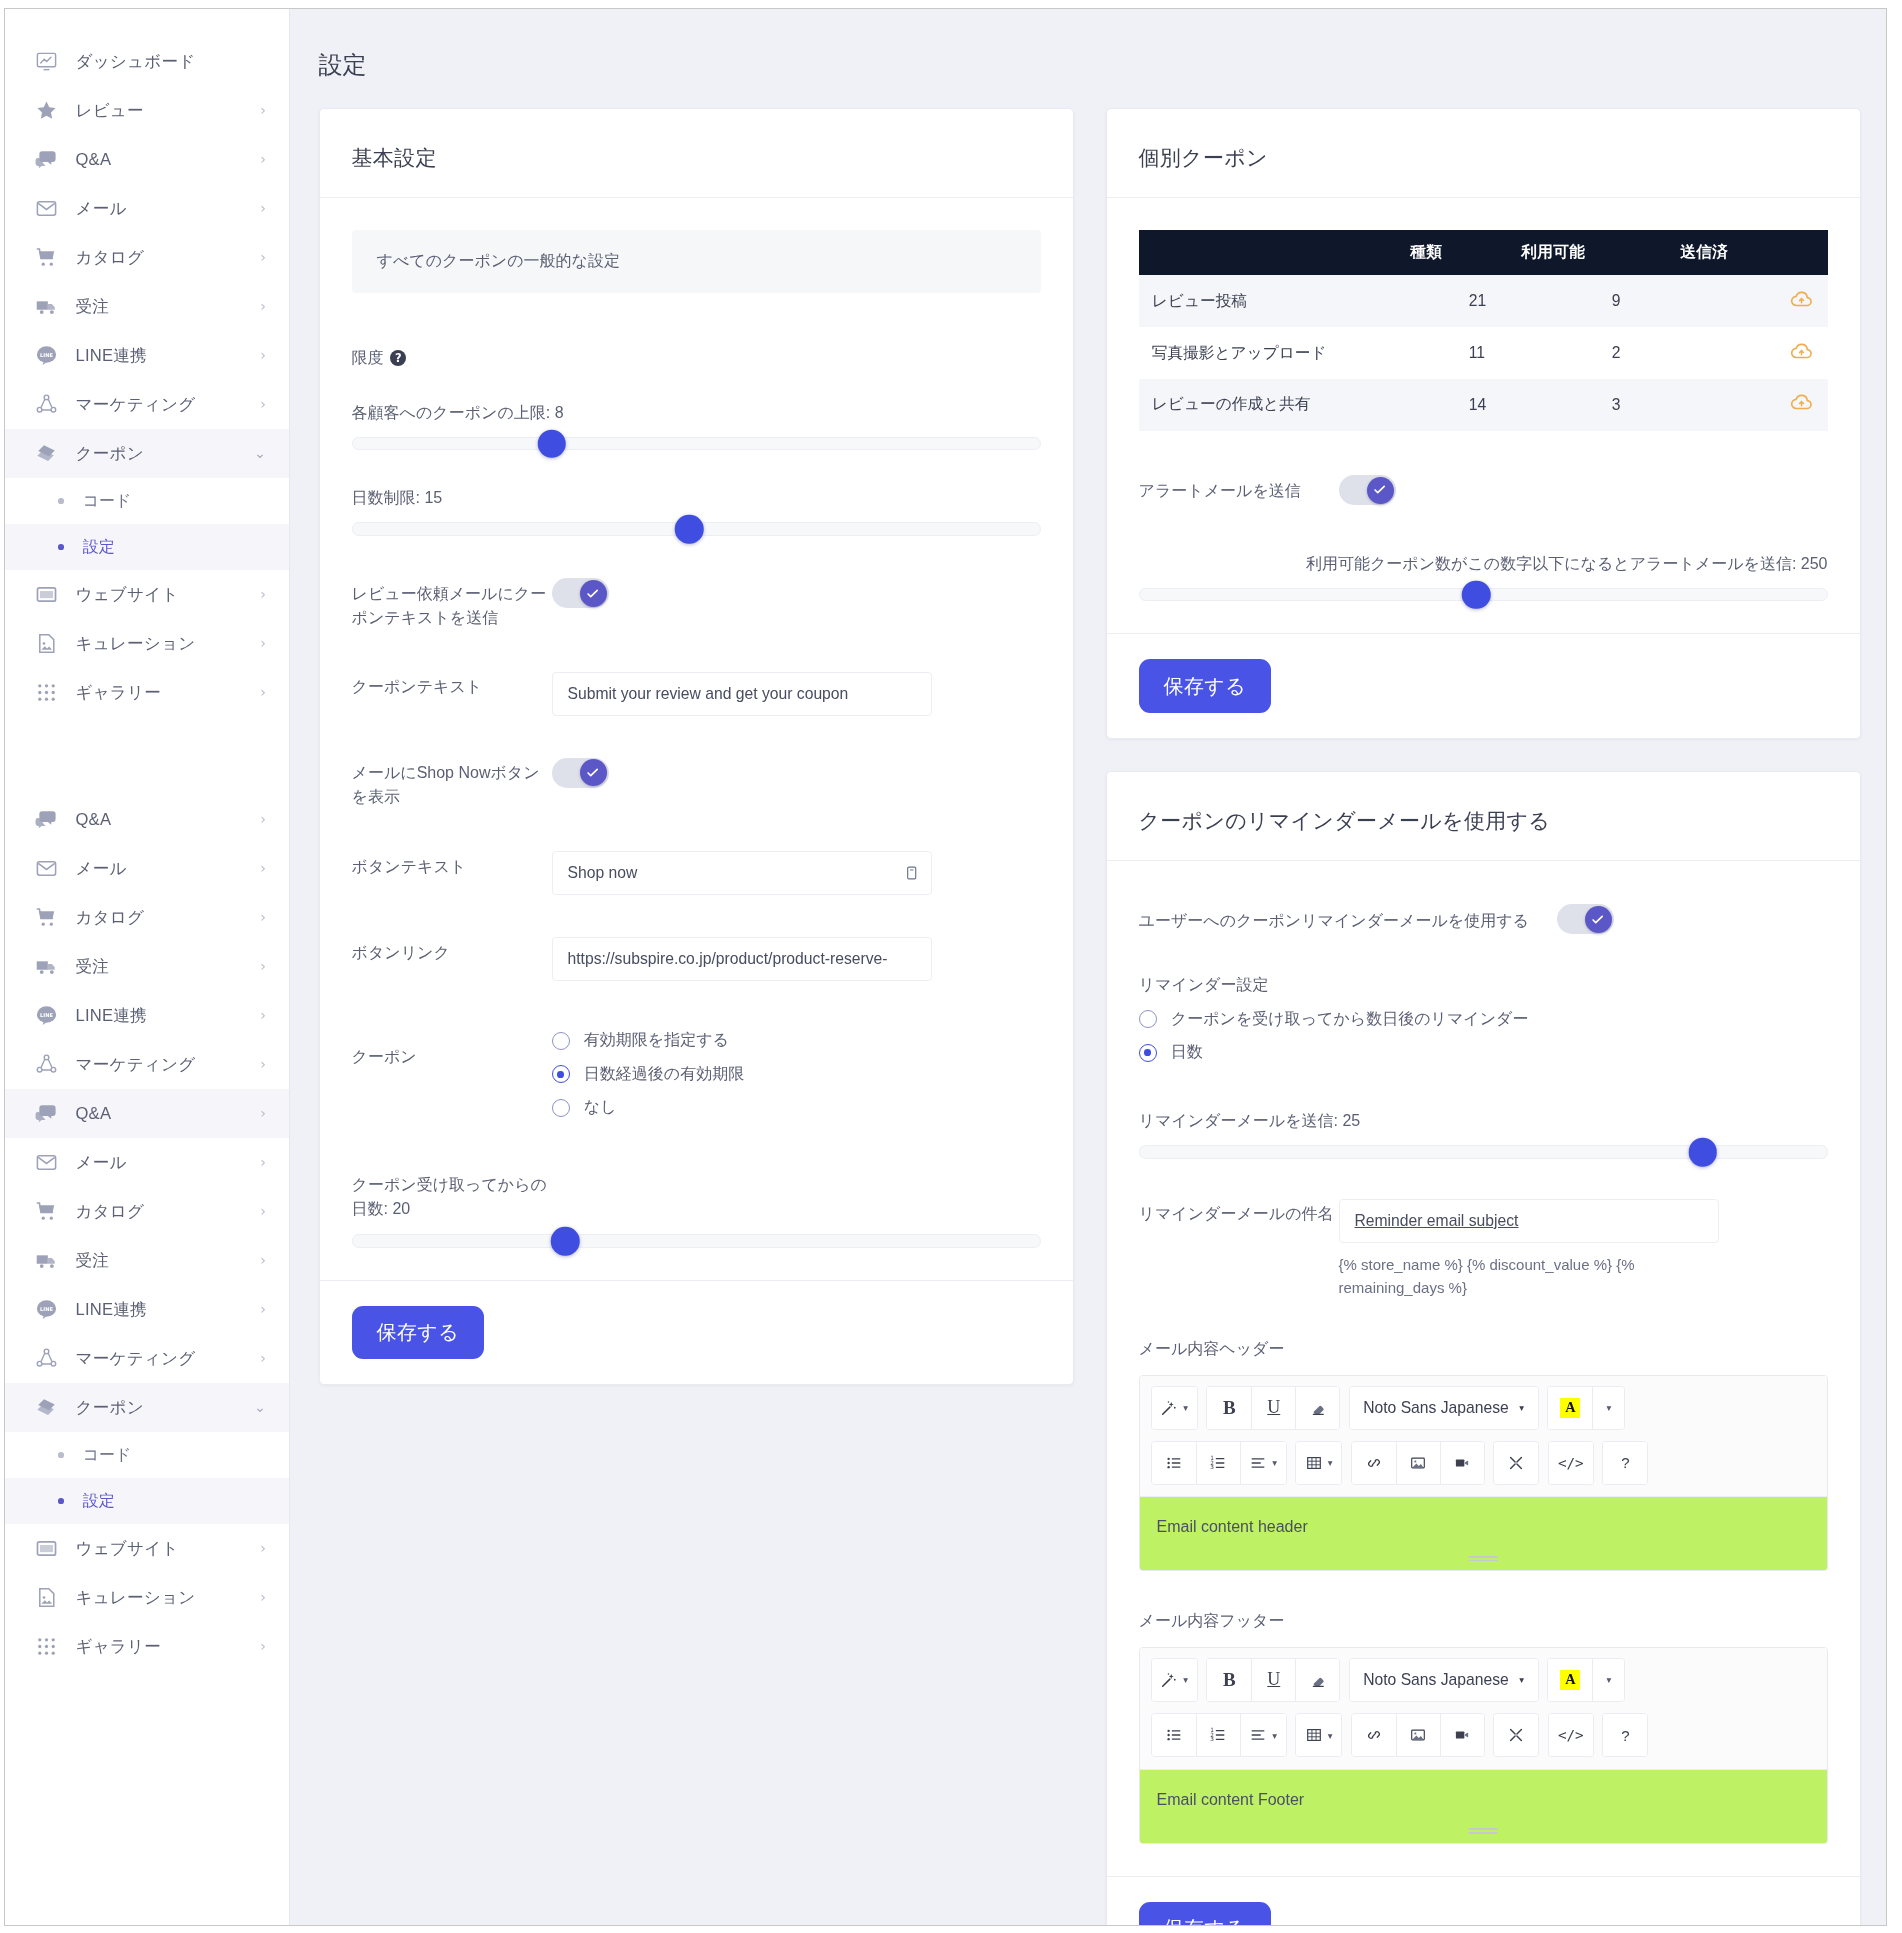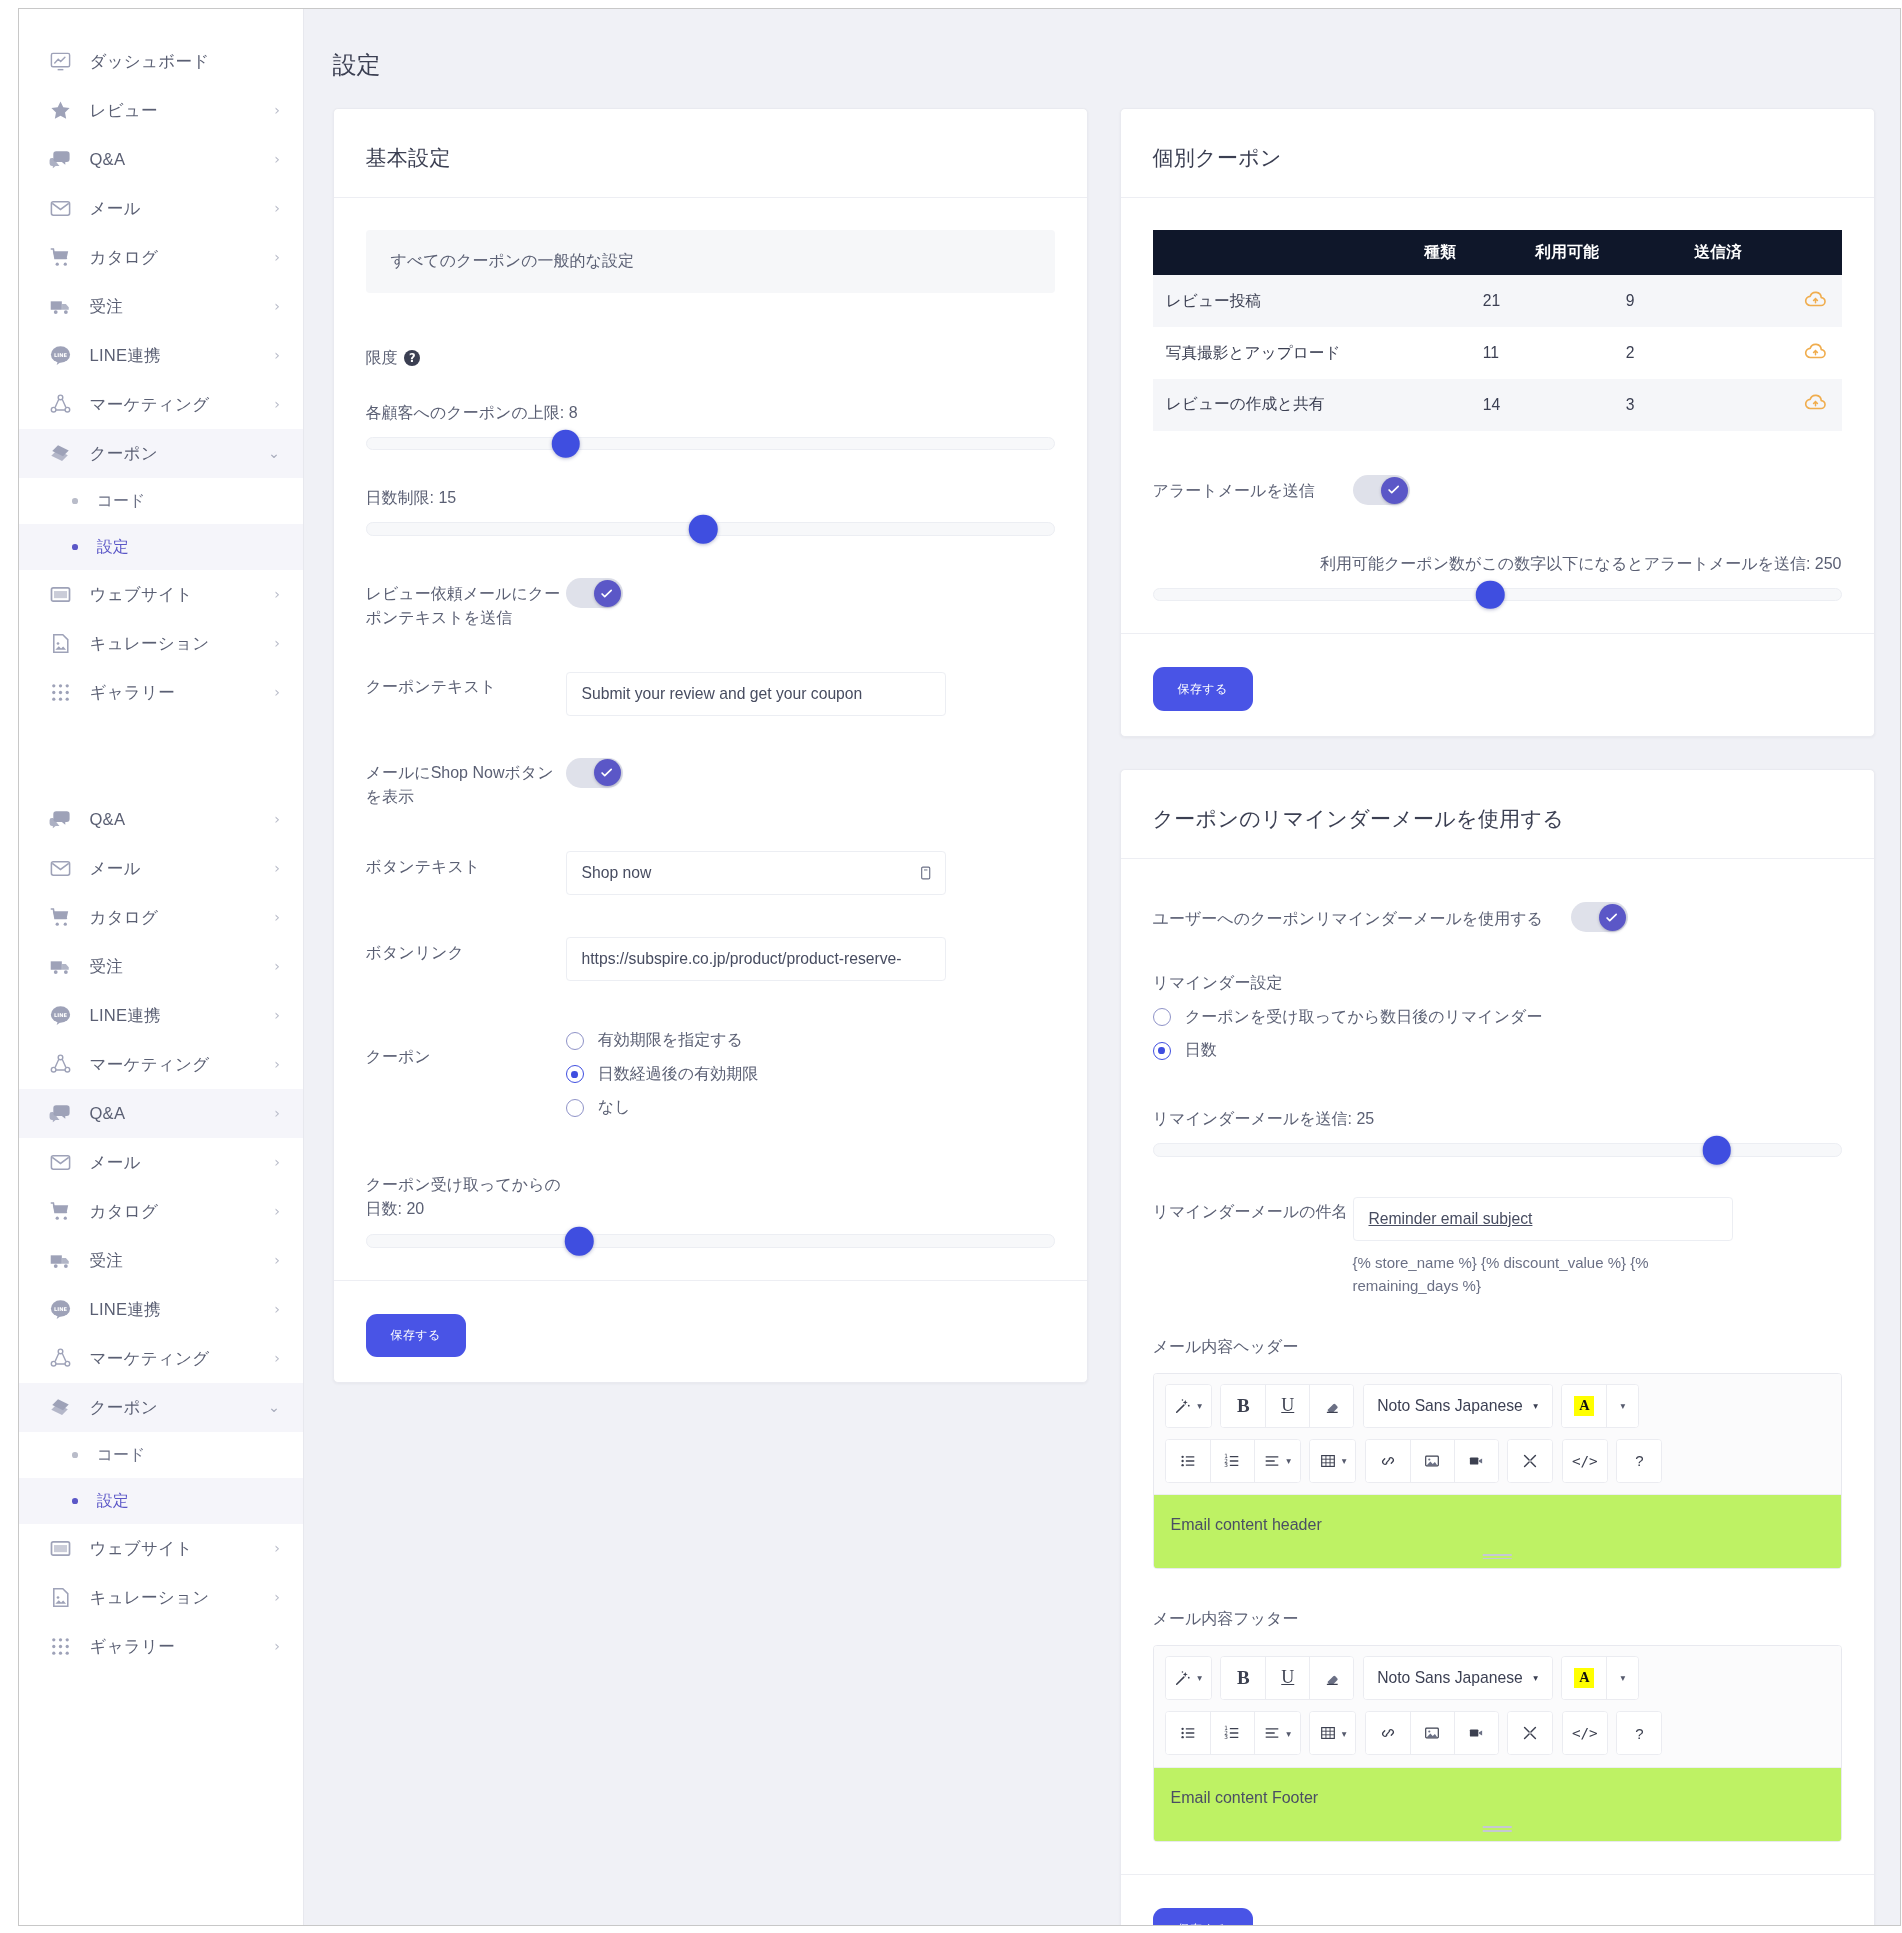--- a/index.html
+++ b/index.html
@@ -4,21 +4,21 @@
 <style>
   * { box-sizing: border-box; }
   html, body { margin:0; padding:0; }
   body {
     width:1902px; height:1934px;
     background:#ffffff;
     font-family:"Liberation Sans","DejaVu Sans",sans-serif;
     -webkit-font-smoothing:antialiased;
   }
   .frame {
-    position:absolute; left:18px; top:7.6px;
+    position:absolute; left:4px; top:7.6px;
     width:1883px; height:1918px;
     border:1px solid #c8c8c8;
     background:#f0f1f6;
     overflow:hidden;
     display:flex;
   }
 
   
   .sidebar {
     width:285px; flex:0 0 285px; height:100%;
@@ -183,25 +183,24 @@
   .radio.on::after {
     content:""; width:6.7px; height:6.7px; border-radius:50%;
     background:#3f4ee0; display:block;
   }
   .radio-item .rl { font-size:16px; color:#5a5f73; }
 
   
   .btn-primary {
     display:inline-block;
     background:#4954e6; color:#fff;
-    font-size:12px; font-family:inherit;
+    font-size:20px; font-family:inherit;
     border:none; border-radius:11px;
     padding:13.3px 25px; cursor:pointer;
     letter-spacing:0.4px;
-    margin-top:8px;
   }
 
   
   table.ctab { width:100%; border-collapse:collapse; }
   table.ctab thead th {
     background:#0f172a; color:#fff;
     font-size:15.7px; font-weight:bold;
     text-align:right; padding:12.4px 13.3px;
     letter-spacing:0.3px;
   }

